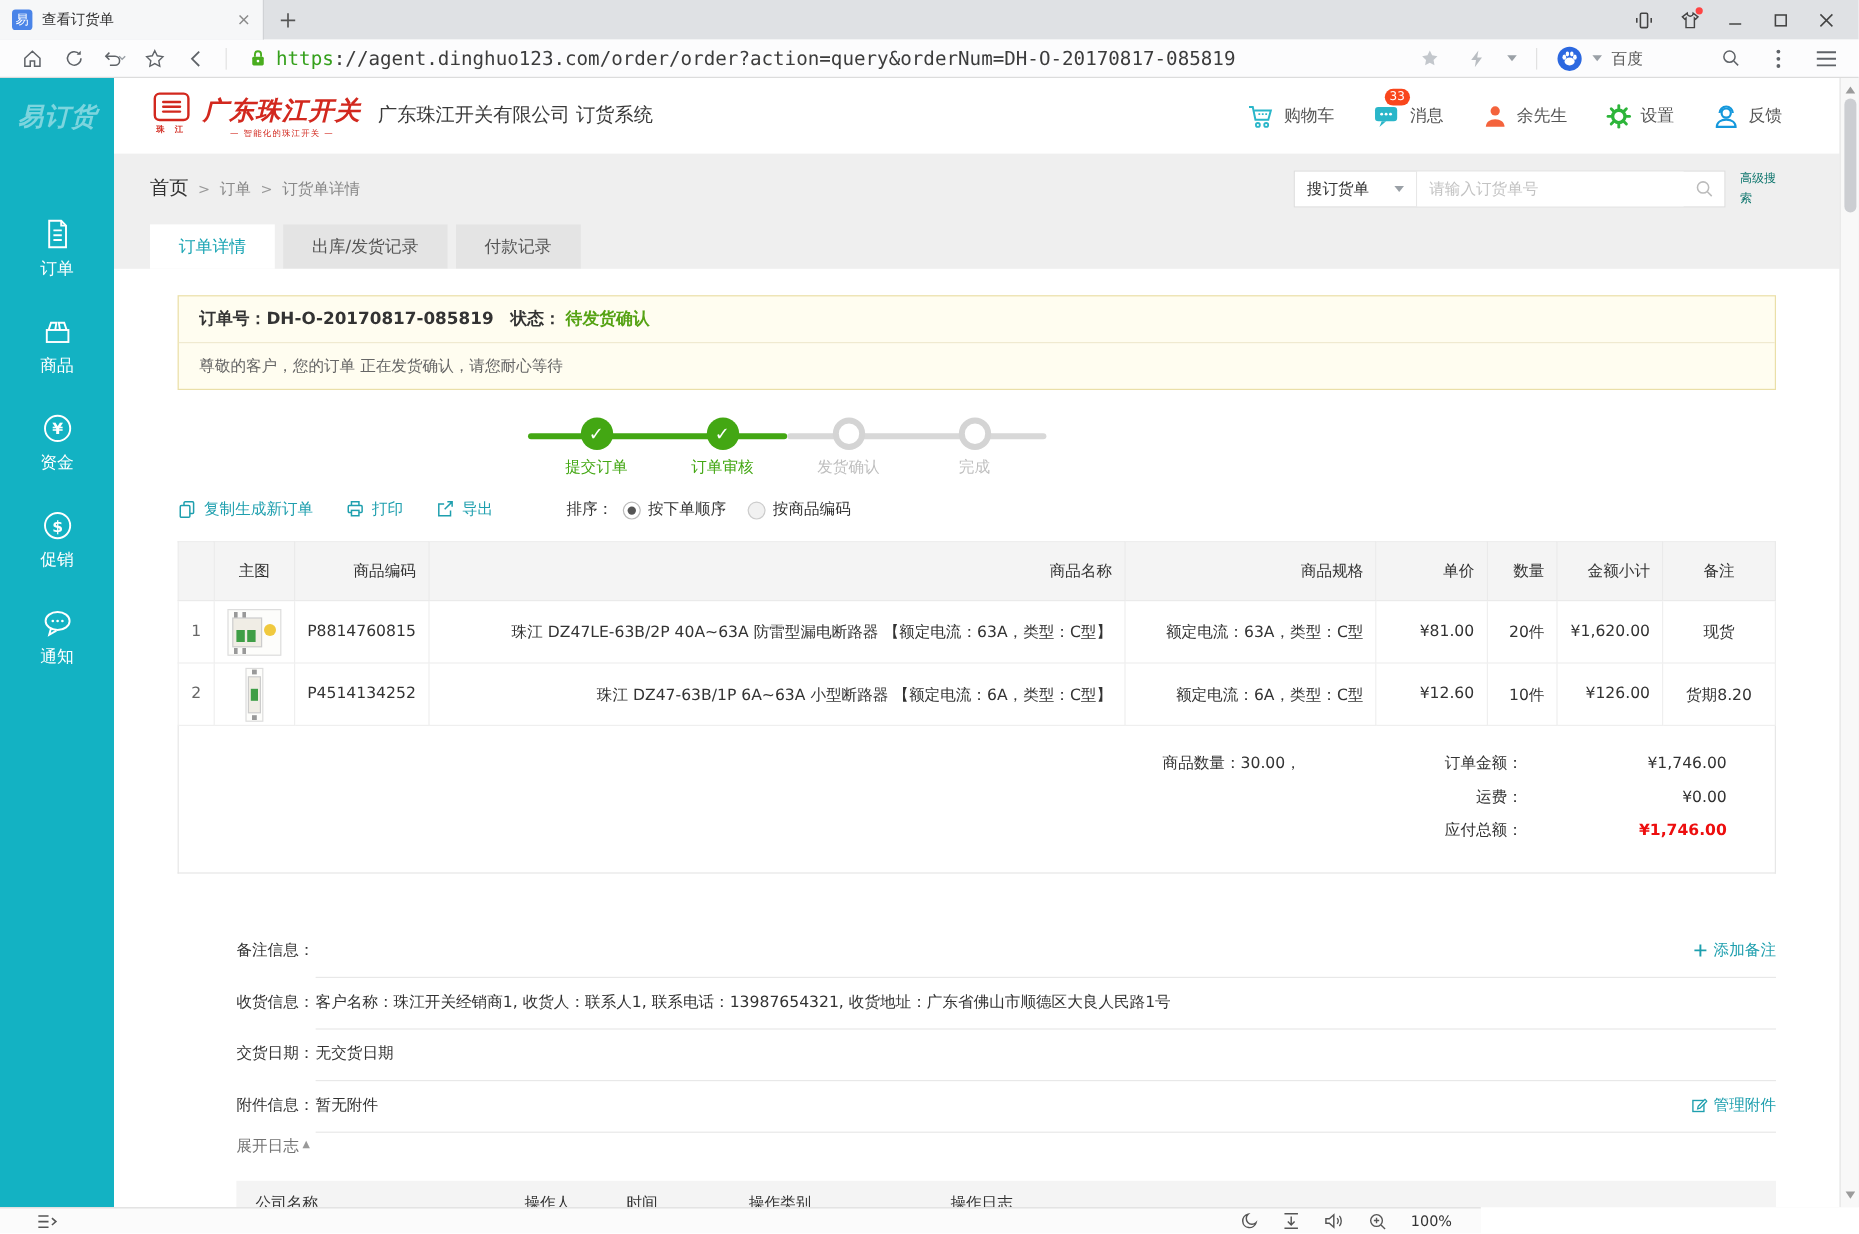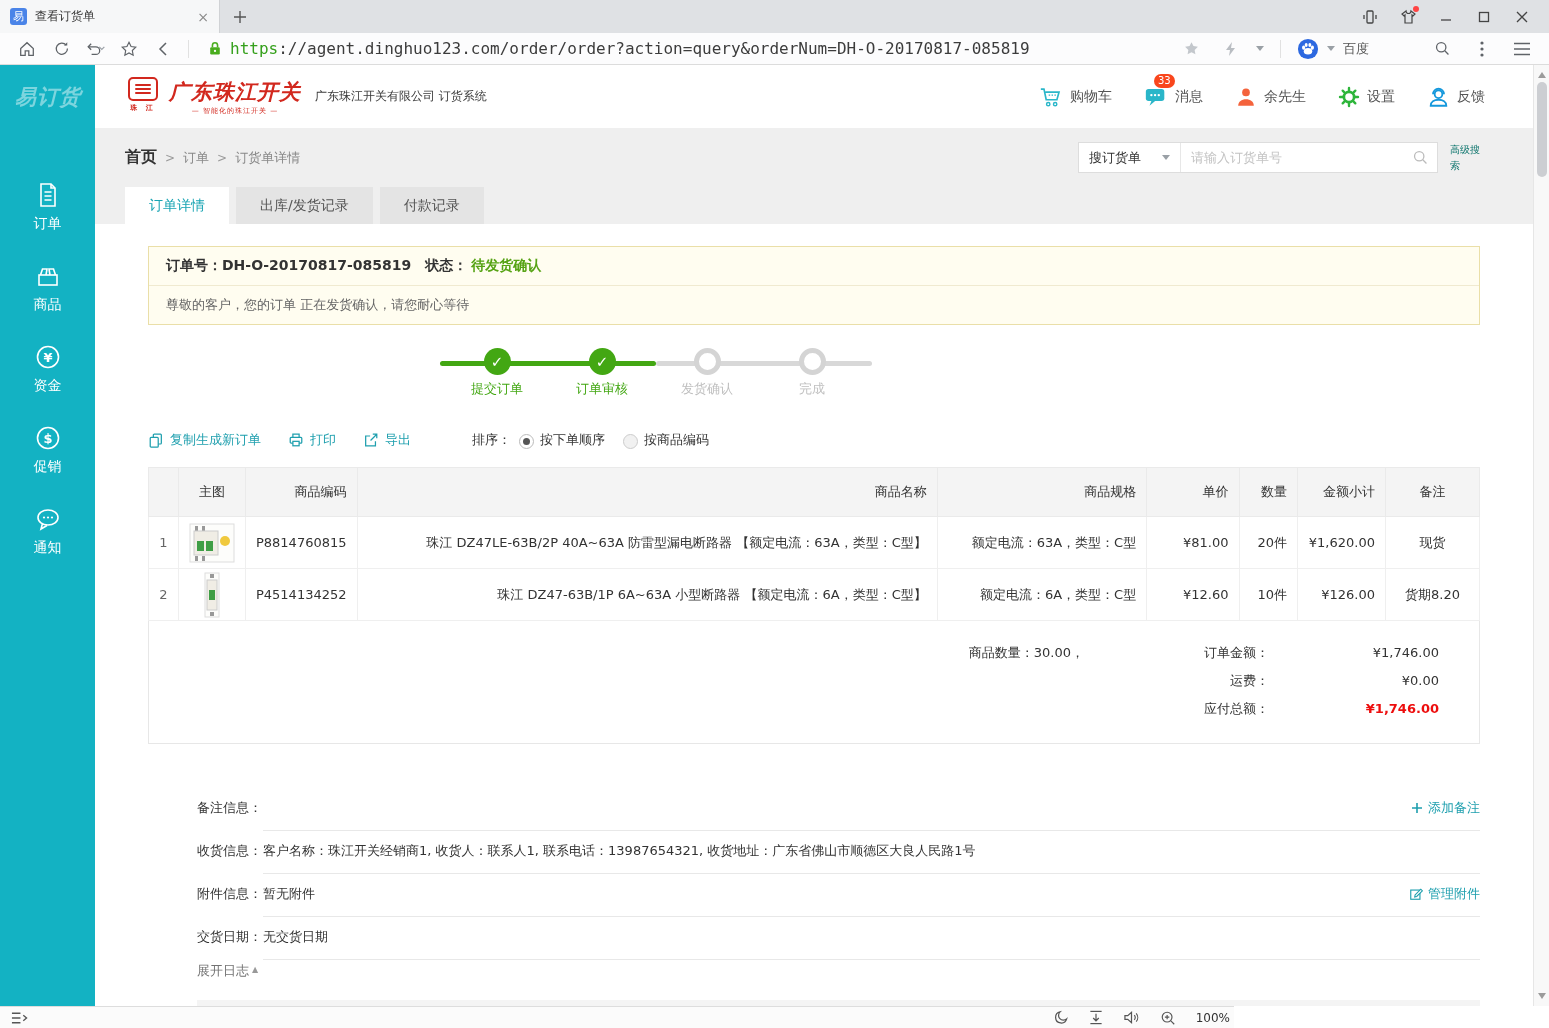--- a/index.html
+++ b/index.html
@@ -33,27 +33,27 @@
 .side-item{display:flex;flex-direction:column;align-items:center;gap:6px;color:#fff;font-size:14px;cursor:pointer}
 .main{position:absolute;left:95px;top:0;right:16px;bottom:0;background:#efefef}
 .pgheader{height:63px;background:#fff;display:flex;align-items:center;padding:0 48px 0 30px}
 .logo-mark{width:36px;height:40px;display:flex;flex-direction:column;align-items:center;flex:none}
 .logo-box{width:30px;height:24px;border:2px solid #d2281e;border-radius:5px;display:flex;flex-direction:column;justify-content:space-evenly;padding:3px 5px}
 .logo-box i{display:block;height:2px;background:#d2281e;border-radius:1px}
 .logo-mark b{font-size:7px;color:#d2281e;font-weight:bold;letter-spacing:3px;margin-top:2px}
 .logo-script{margin-left:8px;display:flex;flex-direction:column;align-items:center;flex:none}
 .logo-script .big{color:#d2281e;font-size:21px;font-weight:bold;font-style:italic;letter-spacing:1px;white-space:nowrap}
 .logo-script .tag{color:#d2281e;font-size:7px;letter-spacing:1px;white-space:nowrap}
-.pg-title{font-size:12px;color:#3a3a3a;margin-left:14px;white-space:nowrap}
+.pg-title{font-size:16px;color:#3a3a3a;margin-left:14px;white-space:nowrap}
 .pgnav{margin-left:auto;display:flex;align-items:center;gap:32px}
 .pgnav-item{display:flex;align-items:center;gap:7px;font-size:14px;color:#555;cursor:pointer;position:relative}
 .badge{position:absolute;top:-11px;left:10px;background:#f9461c;color:#fff;font-size:10px;line-height:14px;padding:0 4px;border-radius:8px;min-width:20px;text-align:center}
 .crumb-row{height:59px;display:flex;align-items:center;padding:0 53px 0 30px}
 .crumb{display:flex;align-items:center;gap:8px;font-size:13px;color:#888}
-.crumb .home{font-size:16px;font-weight:bold;color:#333}
+.crumb .home{font-size:16px;font-weight:normal;color:#333}
 .crumb .sep{color:#999;font-size:12px}
 .searchbox{margin-left:auto;display:flex;align-items:center;height:31px;background:#fff;border:1px solid #ddd}
 .s-cat{width:102px;display:flex;align-items:center;justify-content:space-between;padding:0 10px;font-size:13px;color:#333;border-right:1px solid #e7e7e7;height:100%;cursor:pointer}
 .s-input{width:222px;border:0;outline:none;font-size:13px;padding:0 10px;height:100%;color:#000000;font-family:Liberation Serif, serif}
 .s-input::placeholder{color:#c3c3c3}
 .s-btn{width:34px;display:flex;align-items:center;justify-content:center;height:100%}
 .advanced{margin-left:12px;width:30px;font-size:10px;color:#0f766e;line-height:16px;cursor:pointer}
 .tabs{display:flex;gap:7px;padding-left:30px;height:37px}
 .tabbtn{padding:0 24px;background:#e4e4e4;color:#555;font-size:14px;display:flex;align-items:center;cursor:pointer}
 .tabbtn.active{background:#fff;color:#18a4b3}
@@ -70,21 +70,21 @@
 .sline.g{left:0;width:216px;background:#43a713}
 .sline.d{left:216px;width:216px;background:#d8d8d8}
 .step{position:absolute;top:9px;width:90px;display:flex;flex-direction:column;align-items:center;gap:5px}
 .dot-done{width:27px;height:27px;border-radius:50%;background:#43a713;color:#fff;display:flex;align-items:center;justify-content:center;font-size:15px}
 .dot-done::after{content:"✓";font-weight:bold}
 .dot-todo{width:27px;height:27px;border-radius:50%;border:5px solid #d4d4d4;background:#fff;margin:0}
 .step .lbl{font-size:13px}
 .step.done .lbl{color:#43a713}
 .step.todo .lbl{color:#bfbfbf}
 
-.actions{margin-top:28px;display:flex;align-items:center;height:26px;font-size:13px}
+.actions{margin-top:12px;display:flex;align-items:center;height:26px;font-size:13px}
 .linkbtn{display:flex;align-items:center;gap:6px;color:#1e9fae;cursor:pointer;margin-right:27px}
 .sortlbl{color:#333;margin-left:34px;margin-right:8px}
 .radio-opt{display:flex;align-items:flex-end;gap:6px;margin-right:18px;color:#333;cursor:pointer}
 .radio{width:15px;height:15px;border-radius:50%;border:1px solid #bbb;background:#fff;position:relative;flex:none}
 .radio.on::after{content:"";position:absolute;inset:3px;border-radius:50%;background:#555}
 .radio.off{background:#f1f1f1;border-color:#ccc}
 
 table.goods{width:100%;border-collapse:collapse;margin-top:14px}
 table.goods th{height:49px;background:#f4f4f4;font-weight:normal;font-size:13px;color:#333;border:1px solid #eaeaea;padding:0 10px}
 table.goods td{height:52px;font-size:13px;color:#333;border:1px solid #efefef;padding:0 10px;background:#fff}
@@ -108,21 +108,21 @@
 .expand::after{content:"▲";font-size:8px;color:#999;position:relative;top:-2px}
 .loghead{margin:20px 0 0 49px;background:#f4f4f4;height:40px;display:flex;padding:10px 16px 0;font-size:13px;color:#333}
 .lh1{width:224px}.lh2{width:85px}.lh3{width:102px}.lh4{width:168px}
 
 .vscroll{position:absolute;right:0;top:0;width:16px;height:100%;background:#f8f8f8;border-left:1px solid #e6e6e6}
 .varr{position:absolute;left:4px;width:0;height:0;border-left:4px solid transparent;border-right:4px solid transparent}
 .varr.up{top:7px;border-bottom:6px solid #9b9b9b}
 .varr.dn{bottom:7px;border-top:6px solid #9b9b9b}
 .vthumb{position:absolute;left:3px;top:17px;width:10px;height:95px;border-radius:5px;background:#ccced2}
 
-.statusbar{position:absolute;left:0;bottom:0;width:1234px;height:22px;background:#fbfbfb;border-top:1px solid #ddd;display:flex;align-items:center;padding:0 4px}
+.statusbar{position:absolute;left:0;bottom:0;width:1234px;height:22px;background:#fbfbfb;border-top:1px solid #ddd;display:flex;align-items:center;padding:0 24px}
 .sbright{margin-left:auto;display:flex;align-items:center;gap:20px}
 .zoomtxt{font-size:12px;color:#333}
 .ic{flex:none}
 </style>
 </head>
 <body>
 
 <div class="titlebar">
   <div class="tab">
     <span class="favicon">易</span>
@@ -561,38 +561,38 @@
             </span>
           </div>
         </div>
         <div class="sec-row">
           <span class="sec-label">收货信息：</span>
           <div class="sec-value">
               <span class="txt">客户名称：珠江开关经销商1,  收货人：联系人1,  联系电话：13987654321,  收货地址：广东省佛山市顺德区大良人民路1号</span>
             </div>
         </div>
         <div class="sec-row">
+          <span class="sec-label">交货日期：</span>
+          <div class="sec-value">
+              <span class="txt">无交货日期</span>
+            </div>
+        </div>
+        <div class="sec-row">
           <span class="sec-label">附件信息：</span>
           <div class="sec-value">
             <span class="txt">暂无附件</span>
             <span class="sec-link">
               <svg width="14" height="14" viewBox="0 0 16 16">
                   <rect x="2" y="3.5" width="10.5" height="10.5" fill="none" stroke="#1e9fae" stroke-width="1.3"></rect>
                   <path d="M7 9l6.5-6.5 1.8 1.8L8.8 10.8 6.5 11.5z" fill="#fff" stroke="#1e9fae" stroke-width="1.2"></path>
                 </svg>
               <span>管理附件</span>
             </span>
           </div>
         </div>
-        <div class="sec-row">
-          <span class="sec-label">交货日期：</span>
-          <div class="sec-value">
-              <span class="txt">无交货日期</span>
-            </div>
-        </div>
       </div>
 
       <div class="expand">
           <span>展开日志</span>
         </div>
 
       <div class="loghead">
         <span class="lh1">公司名称</span>
         <span class="lh2">操作人</span>
         <span class="lh3">时间</span>

